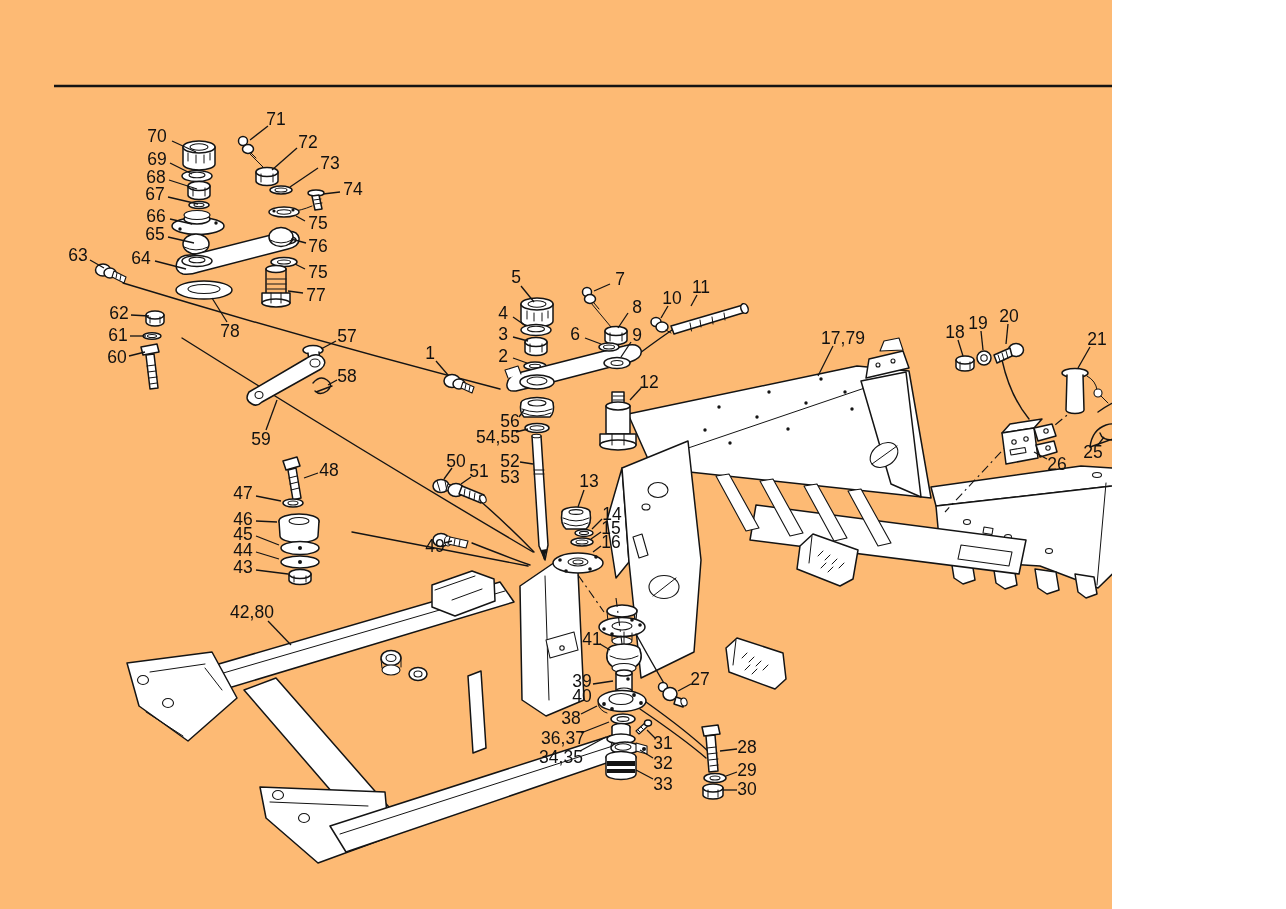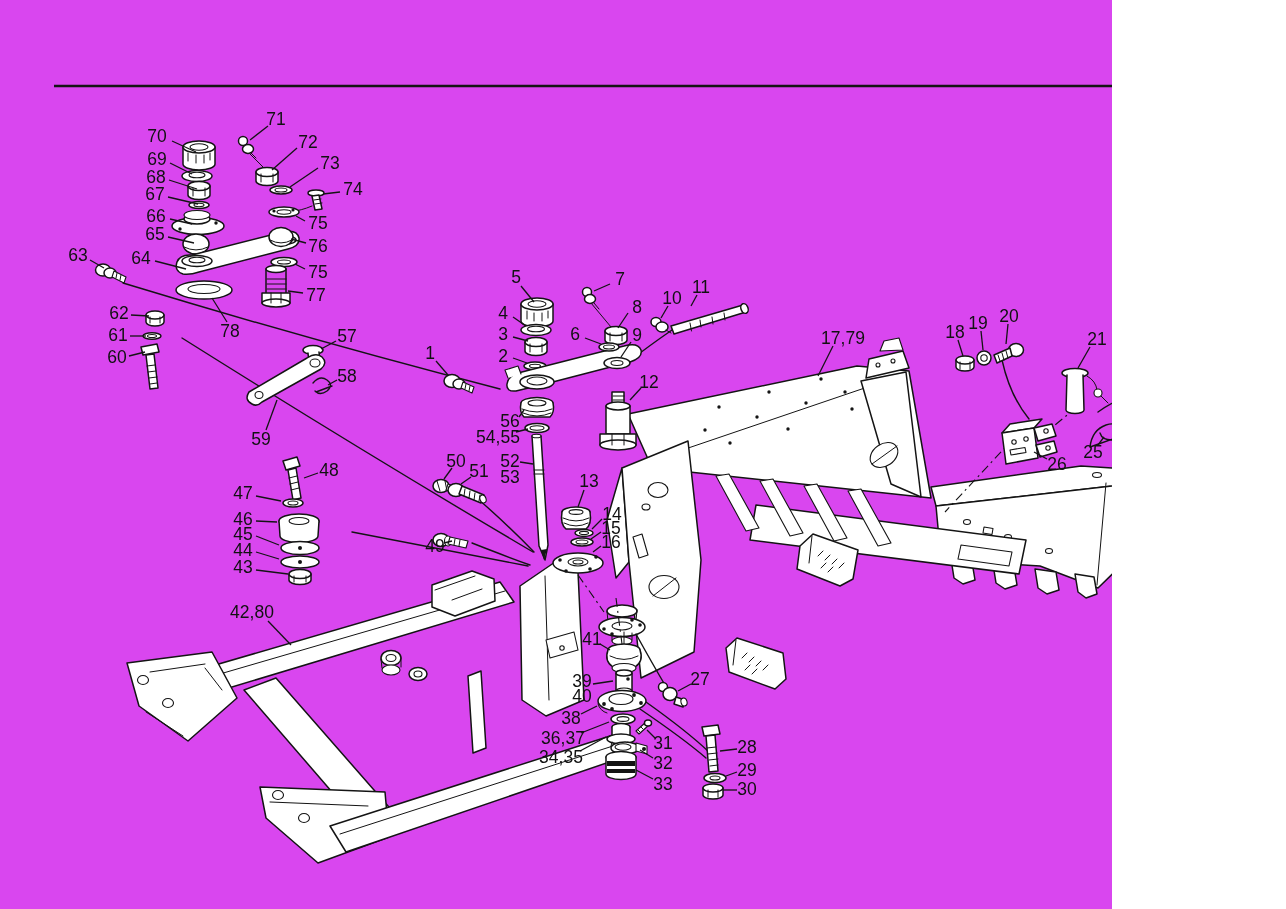--- a/index.html
+++ b/index.html
@@ -1,16 +1,16 @@
 <!DOCTYPE html>
 <html><head>
 <meta charset="utf-8">
 <style>
   html,body{margin:0;padding:0;background:#ffffff;}
-  .page{position:relative;width:1112px;height:909px;background:#d946ef;overflow:hidden;
+  .page{position:relative;width:1112px;height:909px;background:#fdba74;overflow:hidden;
         font-family:"Liberation Sans","DejaVu Sans",sans-serif;}
   svg{display:block}
   .pt  {fill:#ffffff;stroke:#141414;stroke-width:1.5;stroke-linejoin:round;stroke-linecap:round;}
   .pt2 {fill:#ffffff;stroke:#141414;stroke-width:1.1;stroke-linejoin:round;stroke-linecap:round;}
   .ln  {fill:none;stroke:#141414;stroke-width:1.4;stroke-linecap:round;}
   .lnt {fill:none;stroke:#141414;stroke-width:1;stroke-linecap:round;}
   .blk {fill:#141414;stroke:none;}
   .hole{fill:#ffffff;stroke:#141414;stroke-width:1.1;}
   .dsh {fill:none;stroke:#141414;stroke-width:1.1;stroke-dasharray:9 4 2 4;}
   .leader{stroke:#141414;stroke-width:1.3;fill:none;}

